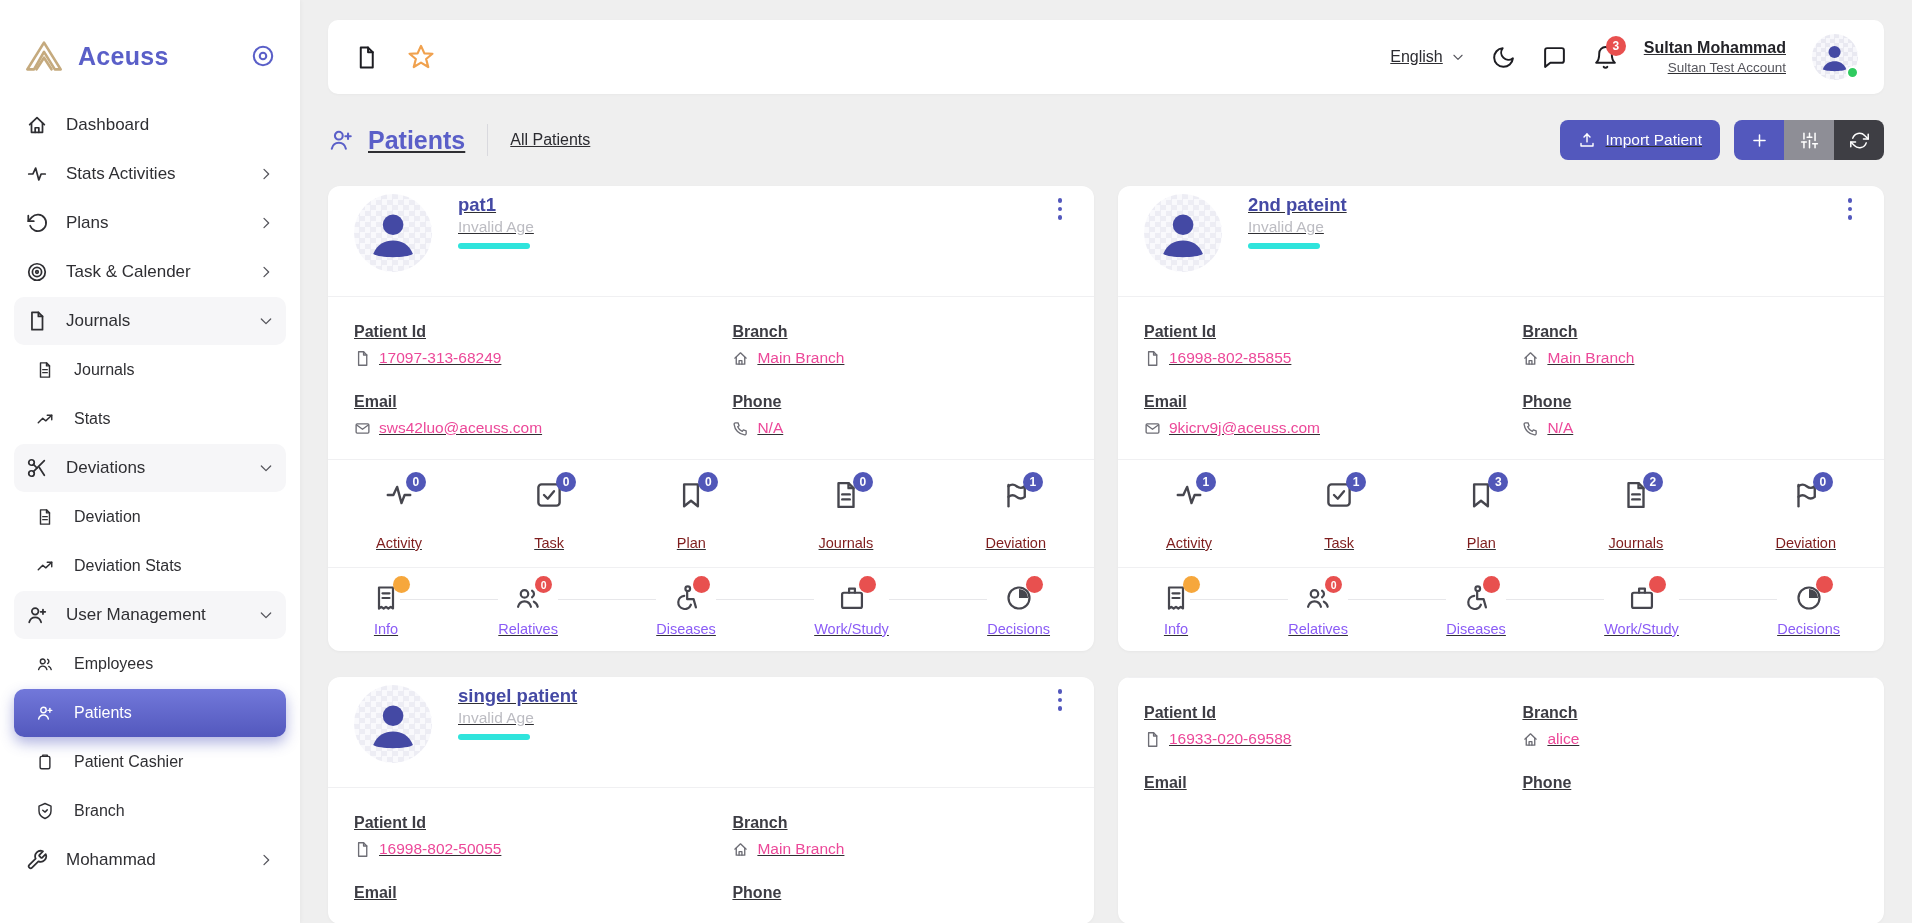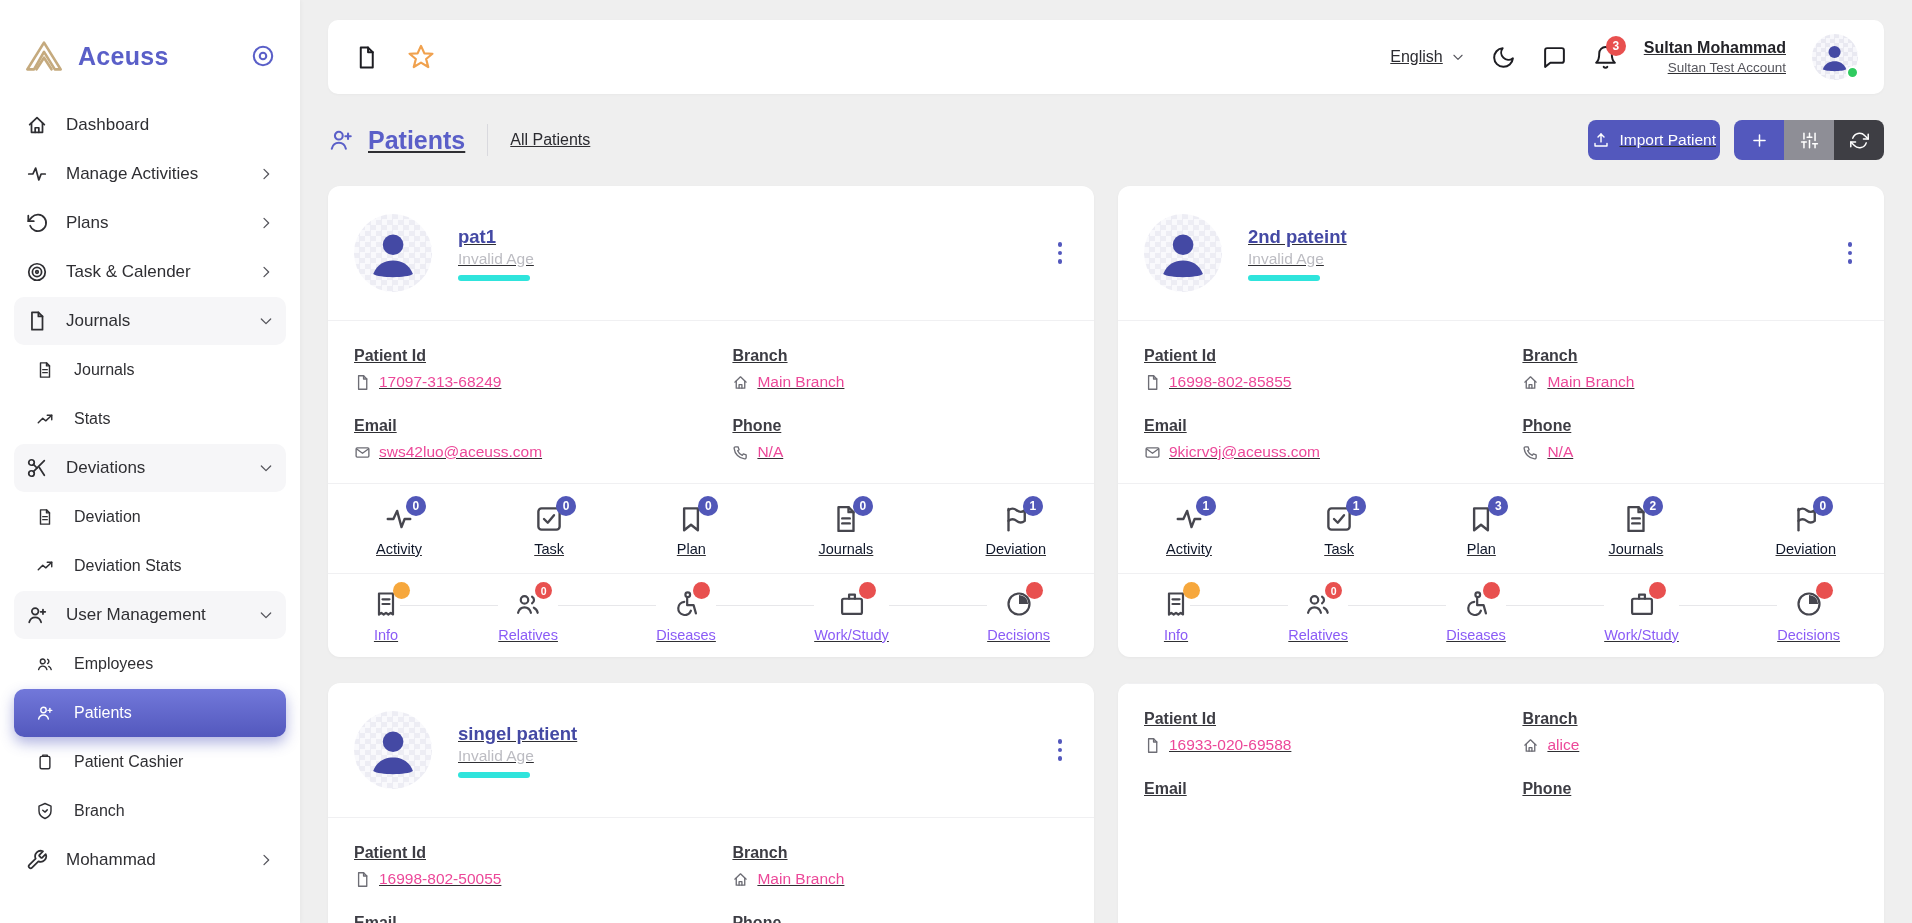--- a/index.html
+++ b/index.html
@@ -54,35 +54,35 @@
     border-radius:50%; background:#2fcb5f; border:2px solid #fff; }
 
   
   .page-head { display:flex; align-items:center; margin-top:26px; }
   .ph-icon { width:26px; height:26px; color:var(--title,#5a5fc8); }
   .page-title { font-size:25px; font-weight:bold; color:var(--title,#5a5fc8); margin-left:14px; }
   .vdiv { width:1px; height:32px; background:#d9d9de; margin:0 22px; }
   .tab-label { font-size:16px; color:#2b2b30; cursor:pointer; }
   .ph-actions { margin-left:auto; display:flex; align-items:center; gap:14px; }
   .btn-import { display:flex; align-items:center; gap:10px; background:var(--accent,#5358bd);
-    color:#fff; border:none; border-radius:8px; height:40px; padding:0 4px; font-size:15.5px;
+    color:#fff; border:none; border-radius:8px; height:40px; padding:0 18px; font-size:15.5px;
     font-family:inherit; cursor:pointer; }
   .btn-import .bic { width:18px; height:18px; }
   .btn-group { display:flex; border-radius:8px; overflow:hidden; }
   .seg { width:50px; height:40px; display:flex; align-items:center; justify-content:center;
     border:none; cursor:pointer; color:#fff; }
   .seg .bic { width:19px; height:19px; }
   .seg.add { background:var(--accent,#5358bd); }
   .seg.filter { background:#8e8e96; }
   .seg.reload { background:#3e3e44; }
 
   
   .grid { display:grid; grid-template-columns:1fr 1fr; gap:26px 24px; margin-top:26px; }
   .card { background:#fff; border-radius:12px; box-shadow:0 1px 3px rgba(0,0,0,.04); overflow:hidden; }
-  .card-head { display:flex; align-items:center; padding:28px 26px; min-height:110px; }
+  .card-head { display:flex; align-items:flex-start; padding:8px 26px; min-height:110px; }
   .avatar-lg { width:78px; height:78px; border-radius:50%; position:relative; flex:none;
     background:repeating-conic-gradient(#ededf4 0% 25%, #f9f9fc 0% 50%) 0 0/11px 11px; }
   .who { margin-left:26px; }
   .pname { font-size:18.5px; font-weight:bold; color:var(--name,#4449a4); cursor:pointer; }
   .page-sub { font-size:15.5px; color:#bcbcc2; margin-top:2px; }
   .agebar { height:6px; width:72px; border-radius:3px; margin-top:7px; }
   .agebar.cyan { background:var(--invalid-age-bar,#2fe4dc); }
   .agebar.green { background:var(--valid-age-bar,#2fd24b); width:92px; }
   .head-actions { margin-left:auto; display:flex; align-items:center; gap:26px; }
   .shield-alert { width:26px; height:30px; }
@@ -94,21 +94,21 @@
   .flabel { font-size:16px; font-weight:bold; color:#3d3d44; }
   .fval { display:flex; align-items:center; gap:8px; margin-top:8px; font-size:15.5px; color:#ec4899; }
   .fval .fic { width:17px; height:17px; color:#6d6d75; flex:none; }
 
   .stats { display:flex; justify-content:space-between; padding:20px 48px 16px; }
   .stat { display:flex; flex-direction:column; align-items:center; cursor:pointer; }
   .sicon { position:relative; width:30px; height:30px; color:#46464e; }
   .sbadge { position:absolute; top:-8px; right:-12px; min-width:20px; height:20px; padding:0 4px;
     border-radius:10px; background:var(--badge-blue,#5157b8); color:#fff; font-size:12px;
     font-weight:bold; display:flex; align-items:center; justify-content:center; }
-  .slabel { margin-top:7px; font-size:14.5px; color:#0f172a; }
+  .slabel { margin-top:25px; font-size:14.5px; color:#7f1d1d; }
 
   .inforow { display:flex; align-items:flex-start; padding:16px 44px 14px; }
   .iitem { display:flex; flex-direction:column; align-items:center; cursor:pointer; }
   .iiconwrap { position:relative; width:28px; height:28px; color:#46464e; }
   .dot { position:absolute; top:-8px; right:-10px; width:17px; height:17px; border-radius:50%;
     display:flex; align-items:center; justify-content:center; color:#fff; font-size:10.5px; font-weight:bold; }
   .dot.red { background:var(--badge-red,#e8504f); }
   .dot.orange { background:var(--badge-orange,#f6a73c); }
   .iconn { flex:1; height:1px; background:#e7e7ea; margin-top:15px; }
   .ilabel { margin-top:9px; font-size:14.5px; color:#8b5cf6; }
@@ -294,21 +294,21 @@
     <div class="nav-item">
       <span class="nicon"><svg class="ico">
             <use href="#i-home"></use>
           </svg></span>
       <span>Dashboard</span>
     </div>
     <div class="nav-item">
       <span class="nicon"><svg class="ico">
             <use href="#i-activity"></use>
           </svg></span>
-      <span>Manage Activities</span>
+      <span>Stats Activities</span>
       <span class="chev"><svg class="ico">
             <use href="#i-chev-r"></use>
           </svg></span>
     </div>
     <div class="nav-item">
       <span class="nicon"><svg class="ico">
             <use href="#i-history"></use>
           </svg></span>
       <span>Plans</span>
       <span class="chev"><svg class="ico">

